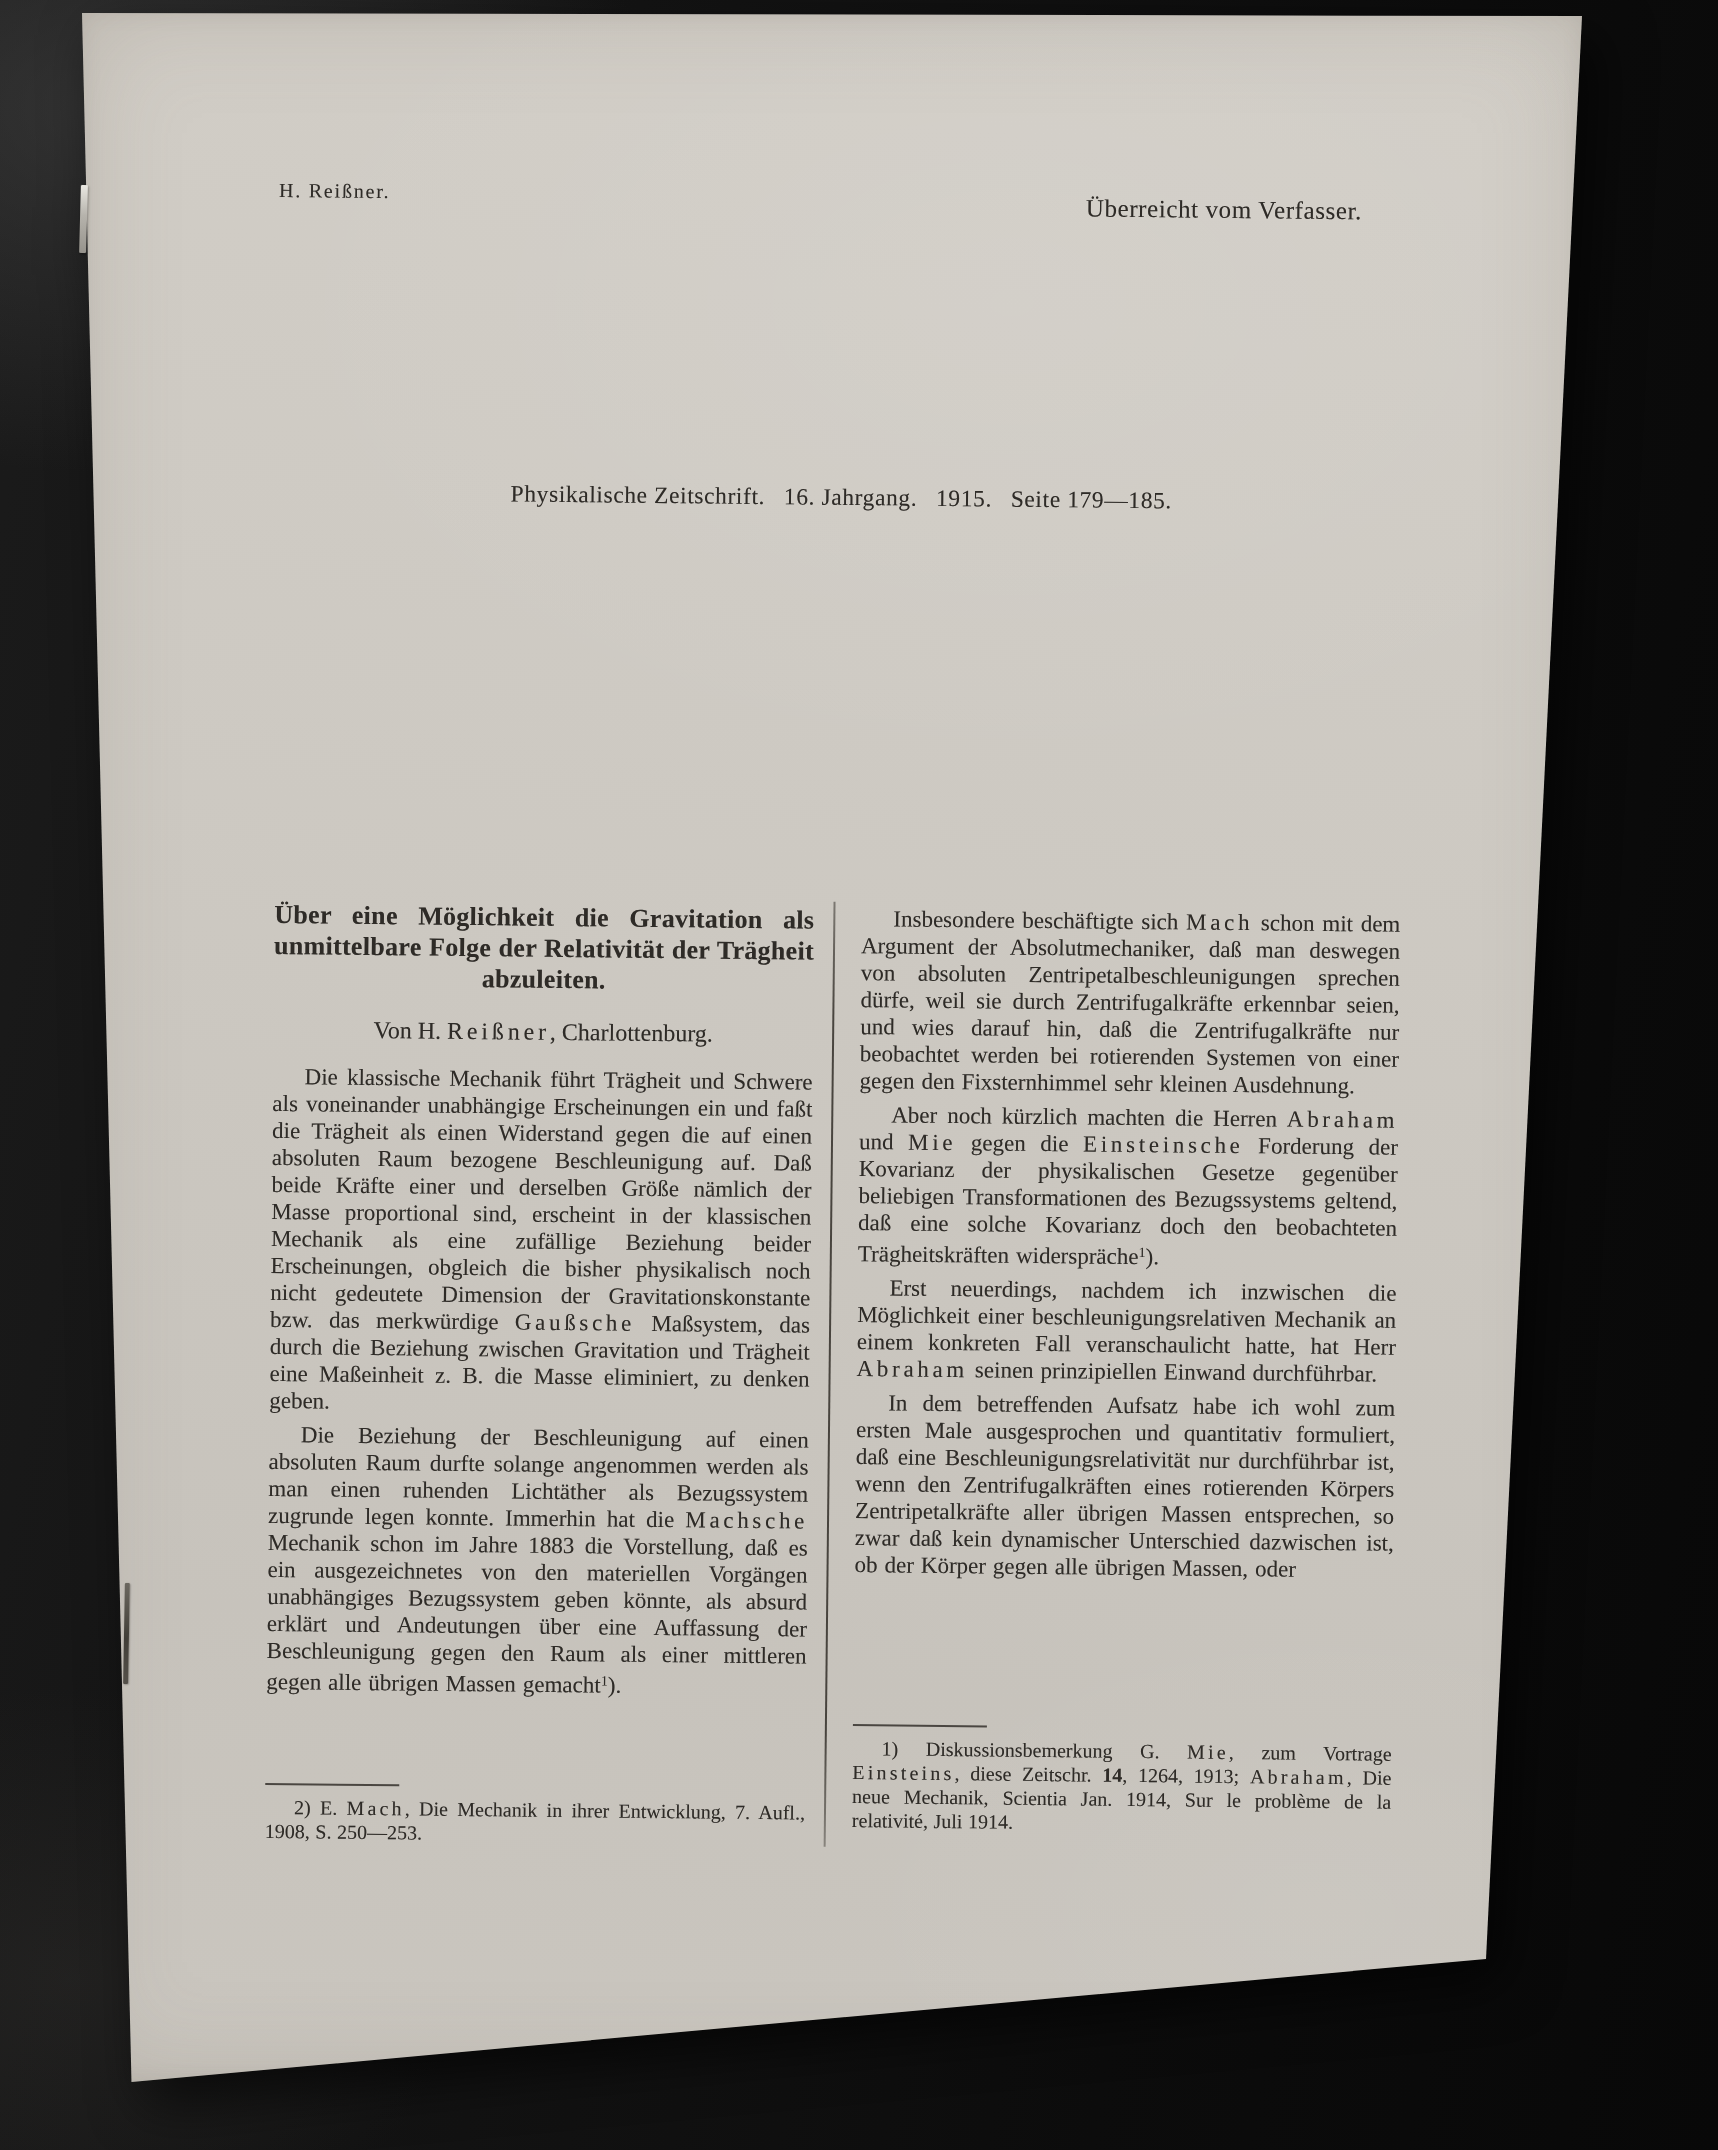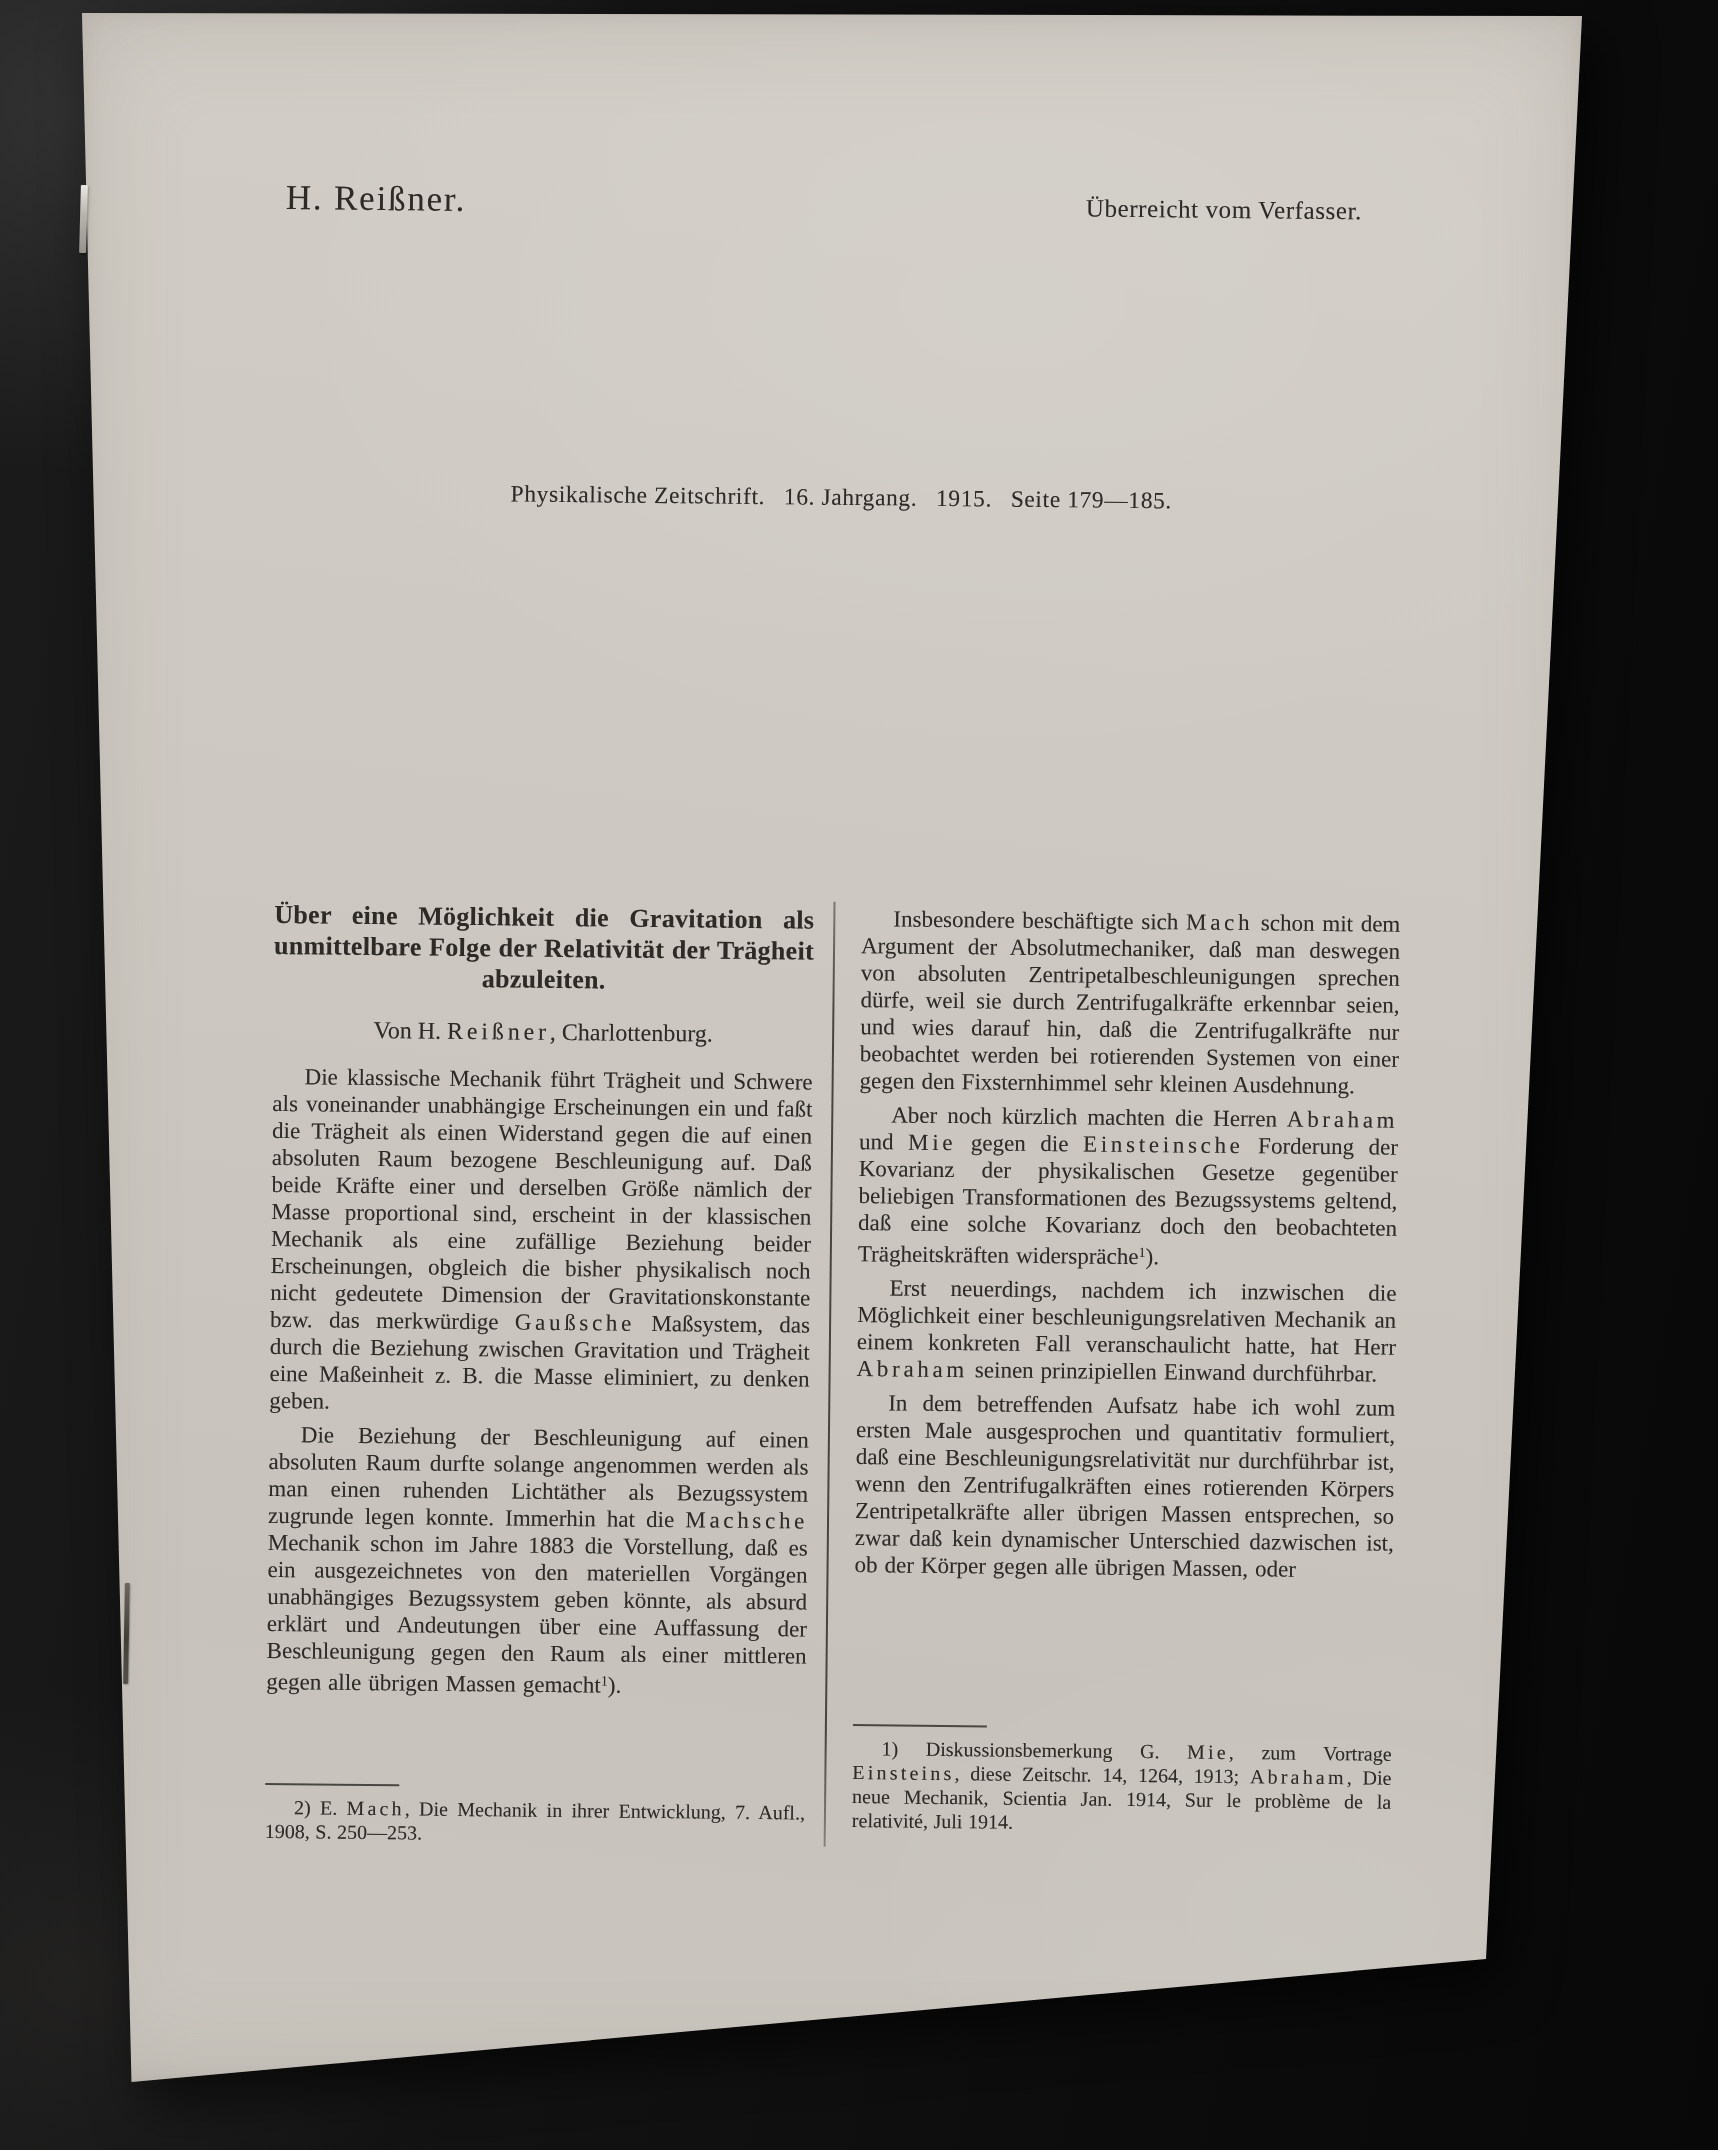--- a/index.html
+++ b/index.html
@@ -31,22 +31,22 @@
     box-shadow: inset 0 0 100px rgba(112,104,90,0.22), inset 0 0 20px rgba(112,104,90,0.13);
   }
   .content {
     position: absolute; inset: 0;
     transform: rotate(0.6deg);
     transform-origin: 197px 173px;
     color: #2e2b27;
     text-shadow: 0 0 0.6px rgba(46,43,39,0.32);
   }
   .author-stamp {
-    position: absolute; left: 204px; top: 167px;
-    font-size: 35px; letter-spacing: 1.8px; line-height: 1;
+    position: absolute; left: 197px; top: 167px;
+    font-size: 20px; letter-spacing: 1.8px; line-height: 1;
   }
   .dedication {
     position: absolute; left: 1004px; top: 174px;
     font-size: 25px; letter-spacing: 0.6px; line-height: 1;
   }
   .journal-line {
     position: absolute; left: 200px; top: 466px; width: 1125px;
     font-size: 23.5px; text-align: center; letter-spacing: 0.6px; line-height: 1.1;
   }
   .col { position: absolute; top: 886px; width: 540px; }
@@ -79,21 +79,21 @@
     width: 134px; height: 1.8px; background: rgba(52,48,43,0.85);
     margin: 0 0 10.6px 0;
   }
   .fnote {
     margin: 0;
     font-size: 20px; line-height: 24px;
     text-align: justify; text-indent: 29px;
     word-spacing: 0.6px;
   }
   .sp { letter-spacing: 0.16em; }
-  .bd { font-weight: 400; }
+  .bd { font-weight: 700; }
   .su { font-size: 0.62em; vertical-align: 0.5em; letter-spacing: 0; }
   .staple {
     position: absolute; border-radius: 1.2px;
   }
   .staple-top {
     left: -1.8px; top: 172px; width: 6.5px; height: 68px;
     background: linear-gradient(180deg, #e9e7e1, #b6b3ac 45%, #96938c);
     transform: rotate(1.5deg);
     box-shadow: 0.6px 1.2px 2.4px rgba(0,0,0,0.4);
   }

